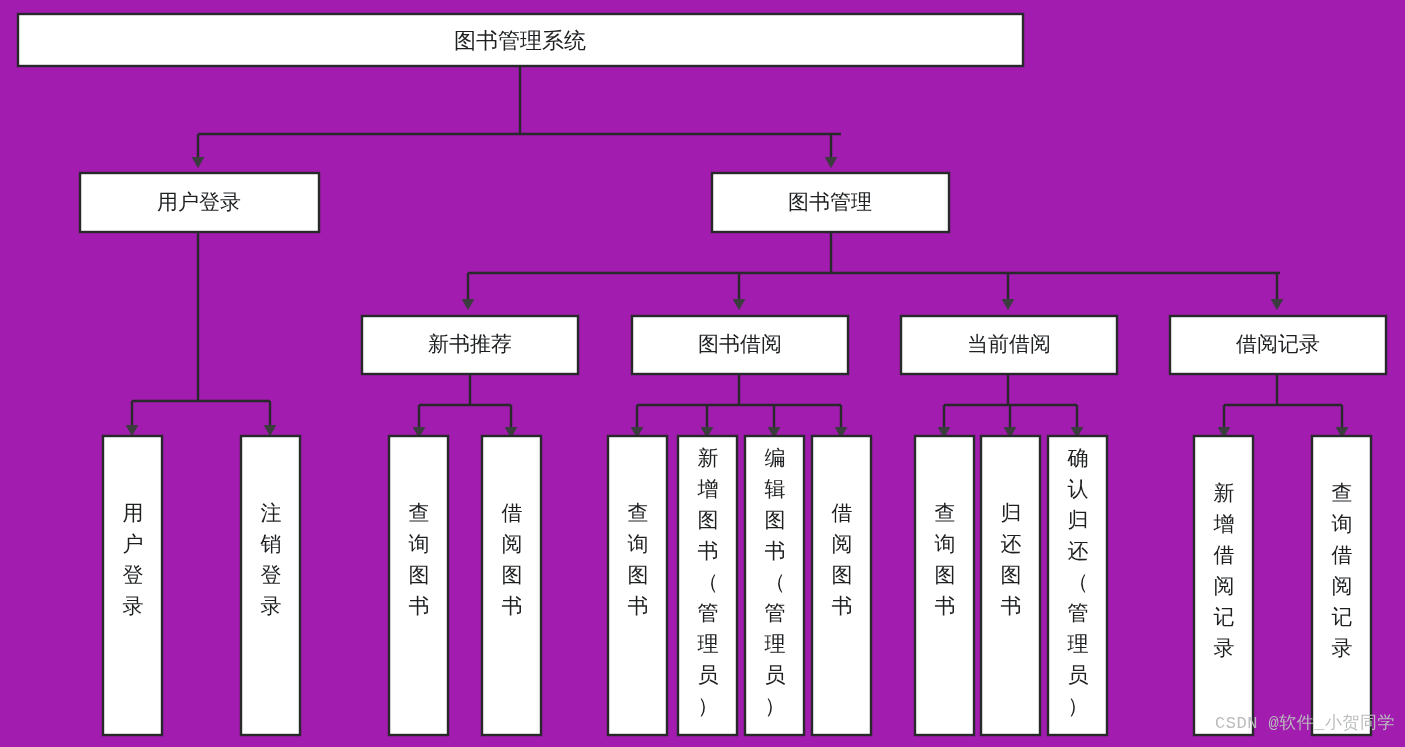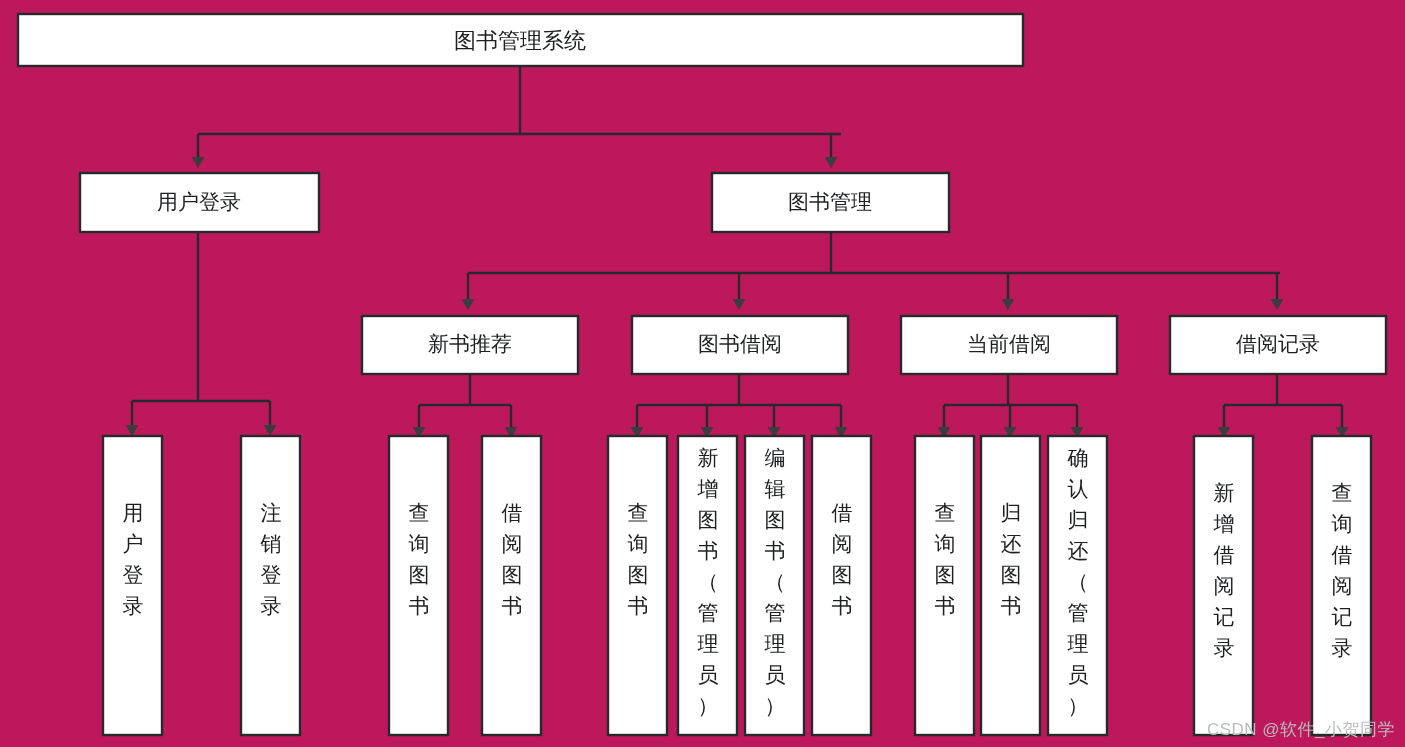--- a/index.html
+++ b/index.html
@@ -10,21 +10,21 @@
   body {
     width: 1405px;
     height: 747px;
     font-family: "Liberation Sans", "DejaVu Sans", sans-serif;
     overflow: hidden;
   }
   #diagram-root {
     position: relative;
     width: 1405px;
     height: 747px;
-    background: #be185d;
+    background: #a21caf;
   }
   svg.diagram {
     position: absolute;
     top: 0;
     left: 0;
     width: 1405px;
     height: 747px;
     display: block;
   }
   .node-rect {
@@ -57,22 +57,22 @@
     fill: #1d1f21;
     font-size: 21px;
     text-anchor: middle;
   }
   .vlabel tspan {
     text-anchor: middle;
   }
   .watermark {
     position: absolute;
     right: 10px;
-    bottom: 6px;
-    font-family: Liberation Sans, sans-serif;
+    bottom: 13px;
+    font-family: Liberation Mono, monospace;
     font-size: 17px;
     color: #b9bbbd;
     letter-spacing: 0.5px;
     white-space: nowrap;
     pointer-events: none;
   }
 </style>
 </head>
 <body>
 

